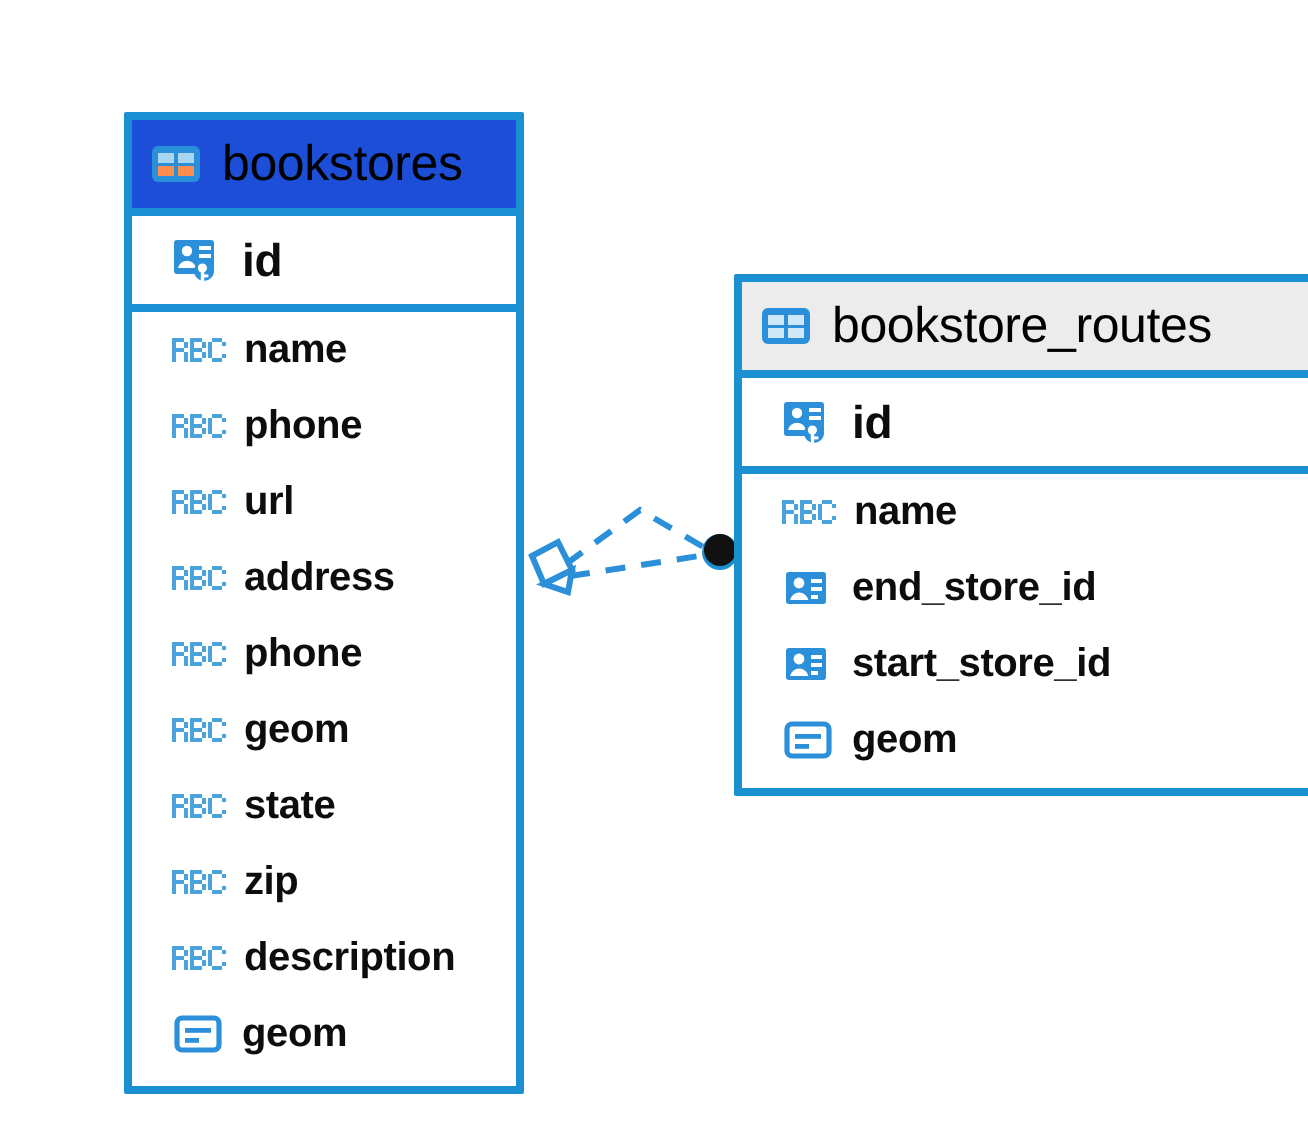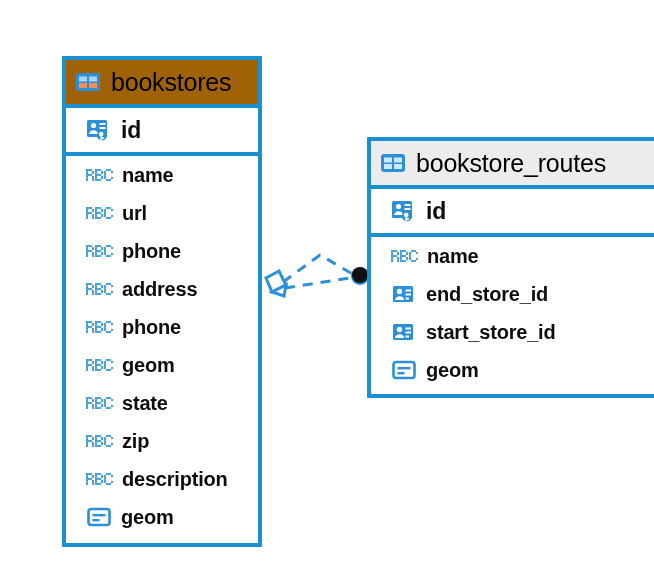--- a/index.html
+++ b/index.html
@@ -35,21 +35,21 @@
 
   .entity-header {
     box-sizing: border-box;
     height: 48px;
     display: flex;
     align-items: center;
     padding-left: 9px;
     gap: 10px;
     border-bottom: 4px solid #1a8fd1;
   }
-  .entity-header.orange { background: #a16207; }
+  .entity-header.orange { background: #1d4ed8; }
   .entity-header.grey   { background: #ececec; }
 
   .entity-title {
     font-size: 25px;
     color: #000000;
     letter-spacing: -0.2px;
     white-space: nowrap;
   }
 
   .pk-section {
@@ -194,48 +194,48 @@
               <rect x="15" y="10" width="2" height="3"></rect>
                 <rect x="11" y="13" width="4" height="2"></rect>
               <rect x="20" y="3" width="5" height="2"></rect>
                 <rect x="18" y="5" width="2" height="8"></rect>
               <rect x="20" y="13" width="5" height="2"></rect>
                 <rect x="25" y="5" width="2" height="2"></rect>
               <rect x="25" y="11" width="2" height="2"></rect>
             </g>
           </svg>
         </span>
+        <span class="row-label">phone</span>
+      </div>
+
+      <div class="row">
+        <span class="ico abc">
+          <svg viewBox="0 0 27 18" xmlns="http://www.w3.org/2000/svg" shape-rendering="crispEdges">
+            <g fill="#4ba3dd">
+              <rect x="0" y="3" width="2" height="12"></rect>
+                <rect x="2" y="3" width="4" height="2"></rect>
+              <rect x="6" y="5" width="2" height="3"></rect>
+                <rect x="2" y="8" width="4" height="2"></rect>
+              <rect x="6" y="10" width="2" height="5"></rect>
+                <rect x="0" y="13" width="2" height="2"></rect>
+              <rect x="9" y="3" width="2" height="12"></rect>
+                <rect x="11" y="3" width="4" height="2"></rect>
+              <rect x="15" y="5" width="2" height="3"></rect>
+                <rect x="11" y="8" width="4" height="2"></rect>
+              <rect x="15" y="10" width="2" height="3"></rect>
+                <rect x="11" y="13" width="4" height="2"></rect>
+              <rect x="20" y="3" width="5" height="2"></rect>
+                <rect x="18" y="5" width="2" height="8"></rect>
+              <rect x="20" y="13" width="5" height="2"></rect>
+                <rect x="25" y="5" width="2" height="2"></rect>
+              <rect x="25" y="11" width="2" height="2"></rect>
+            </g>
+          </svg>
+        </span>
         <span class="row-label">url</span>
-      </div>
-
-      <div class="row">
-        <span class="ico abc">
-          <svg viewBox="0 0 27 18" xmlns="http://www.w3.org/2000/svg" shape-rendering="crispEdges">
-            <g fill="#4ba3dd">
-              <rect x="0" y="3" width="2" height="12"></rect>
-                <rect x="2" y="3" width="4" height="2"></rect>
-              <rect x="6" y="5" width="2" height="3"></rect>
-                <rect x="2" y="8" width="4" height="2"></rect>
-              <rect x="6" y="10" width="2" height="5"></rect>
-                <rect x="0" y="13" width="2" height="2"></rect>
-              <rect x="9" y="3" width="2" height="12"></rect>
-                <rect x="11" y="3" width="4" height="2"></rect>
-              <rect x="15" y="5" width="2" height="3"></rect>
-                <rect x="11" y="8" width="4" height="2"></rect>
-              <rect x="15" y="10" width="2" height="3"></rect>
-                <rect x="11" y="13" width="4" height="2"></rect>
-              <rect x="20" y="3" width="5" height="2"></rect>
-                <rect x="18" y="5" width="2" height="8"></rect>
-              <rect x="20" y="13" width="5" height="2"></rect>
-                <rect x="25" y="5" width="2" height="2"></rect>
-              <rect x="25" y="11" width="2" height="2"></rect>
-            </g>
-          </svg>
-        </span>
-        <span class="row-label">phone</span>
       </div>
 
       <div class="row">
         <span class="ico abc">
           <svg viewBox="0 0 27 18" xmlns="http://www.w3.org/2000/svg" shape-rendering="crispEdges">
             <g fill="#4ba3dd">
               <rect x="0" y="3" width="2" height="12"></rect>
                 <rect x="2" y="3" width="4" height="2"></rect>
               <rect x="6" y="5" width="2" height="3"></rect>
                 <rect x="2" y="8" width="4" height="2"></rect>

